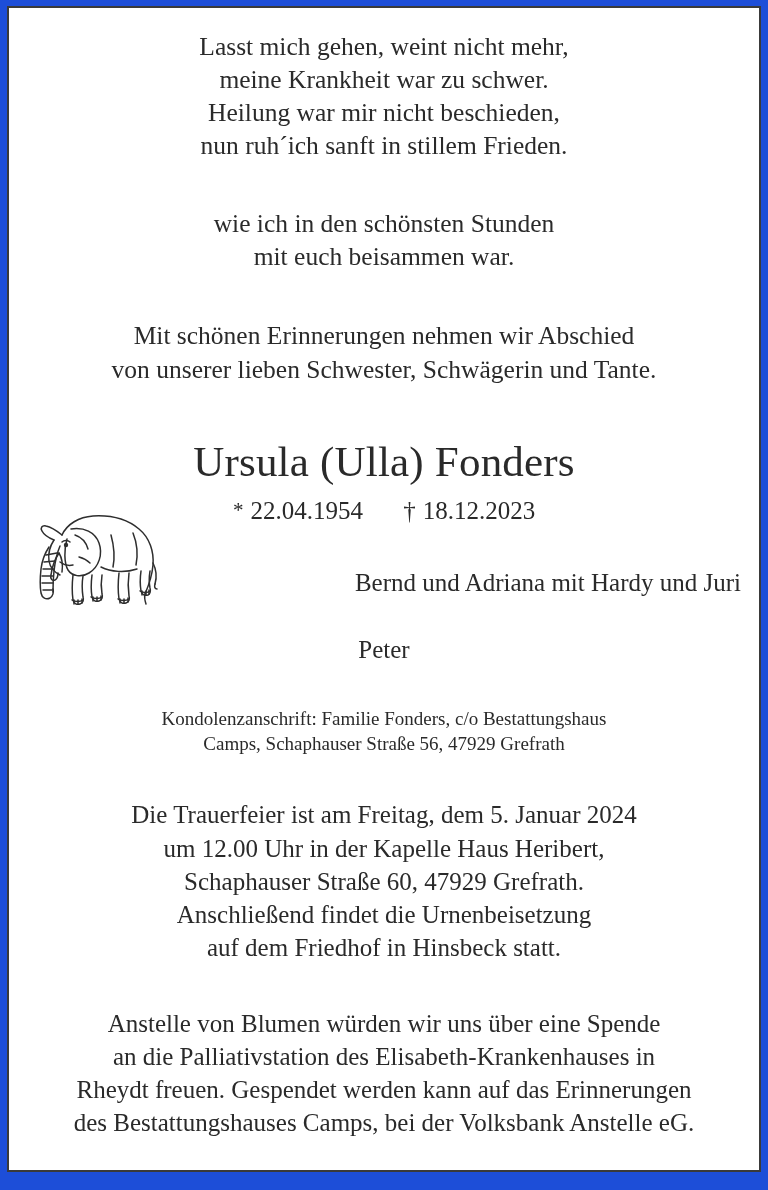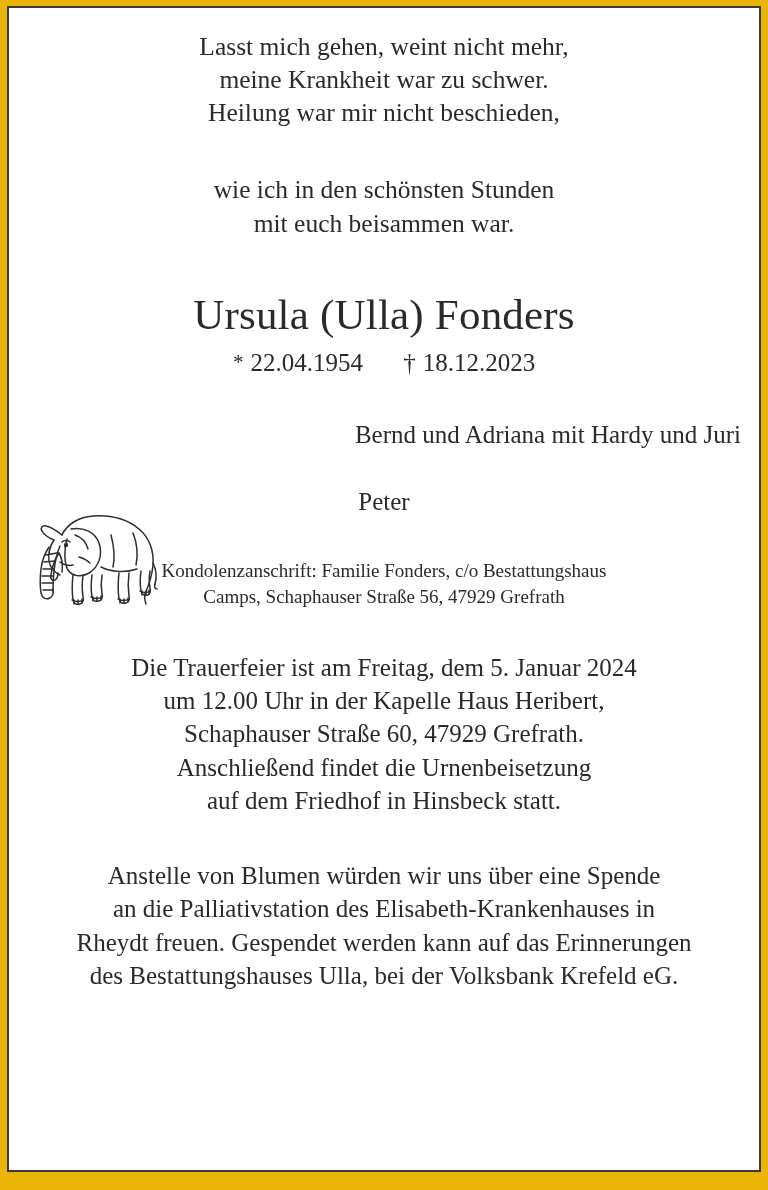--- a/index.html
+++ b/index.html
@@ -15,21 +15,21 @@
     color: #2a2a2a;
     overflow: hidden;
   }
 
   .notice {
     position: relative;
     box-sizing: border-box;
     width: 768px;
     height: 1190px;
     padding: 6px 7px 18px 7px;
-    background: #eab308;
+    background: #1d4ed8;
   }
 
   .frame {
     box-sizing: border-box;
     width: 100%;
     height: 100%;
     border: 2px solid #3a3a3a;
     background: #ffffff;
     position: relative;
     padding: 0 18px;
@@ -128,27 +128,32 @@
 </head>
 <body>
 
 <div class="notice">
   <div class="frame">
 
     <div class="block verse-one">
       <span class="line">Lasst mich gehen, weint nicht mehr,</span>
       <span class="line">meine Krankheit war zu schwer.</span>
       <span class="line">Heilung war mir nicht beschieden,</span>
+      <span class="line">nun ruh´ich sanft in stillem Frieden.</span>
     </div>
 
     <div class="block verse-two">
       <span class="line">wie ich in den schönsten Stunden</span>
       <span class="line">mit euch beisammen war.</span>
     </div>
 
+    <div class="block farewell">
+      <span class="line">Mit schönen Erinnerungen nehmen wir Abschied</span>
+      <span class="line">von unserer lieben Schwester, Schwägerin und Tante.</span>
+    </div>
 
     <div class="name">Ursula (Ulla) Fonders</div>
 
     <div class="dates">
       <span class="date-birth">
         <span class="sym sym-star">*</span><span>22.04.1954</span>
       </span>
       <span class="date-death">
         <span class="sym sym-cross">†</span><span>18.12.2023</span>
       </span>
@@ -228,18 +233,18 @@
       <span class="line">um 12.00 Uhr in der Kapelle Haus Heribert,</span>
       <span class="line">Schaphauser Straße 60, 47929 Grefrath.</span>
       <span class="line">Anschließend findet die Urnenbeisetzung</span>
       <span class="line">auf dem Friedhof in Hinsbeck statt.</span>
     </div>
 
     <div class="block donation">
       <span class="line">Anstelle von Blumen würden wir uns über eine Spende</span>
       <span class="line">an die Palliativstation des Elisabeth-Krankenhauses in</span>
       <span class="line">Rheydt freuen. Gespendet werden kann auf das Erinnerungen</span>
-      <span class="line">des Bestattungshauses Ulla, bei der Volksbank Krefeld eG.</span>
+      <span class="line">des Bestattungshauses Camps, bei der Volksbank Anstelle eG.</span>
 
     </div>
 
   </div>
 </div>
 
 </body></html>

